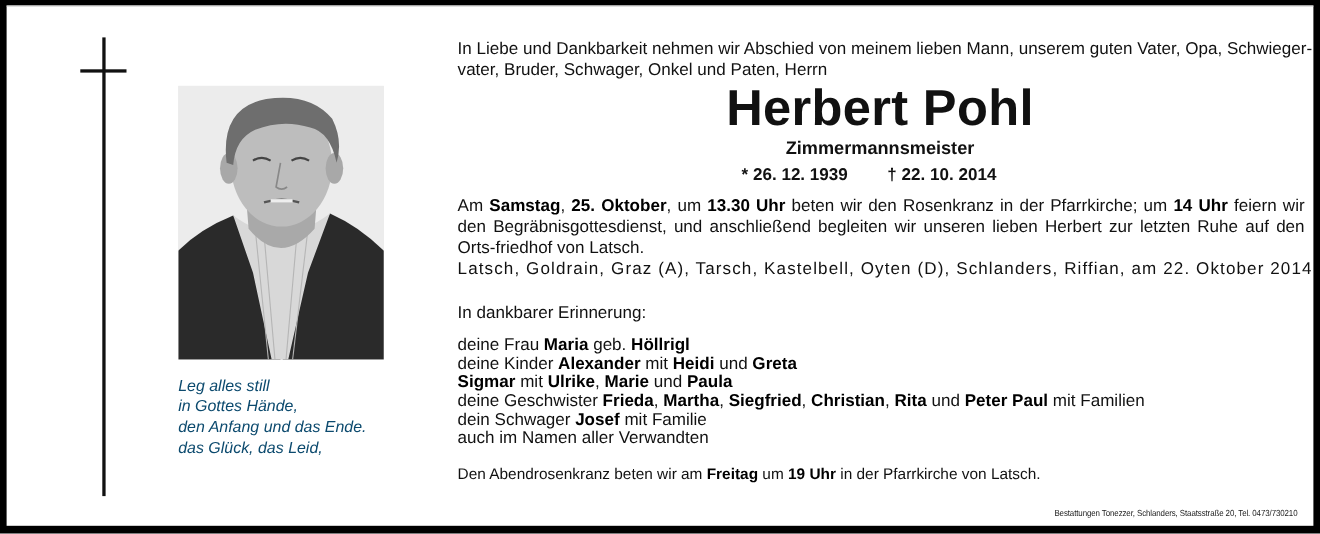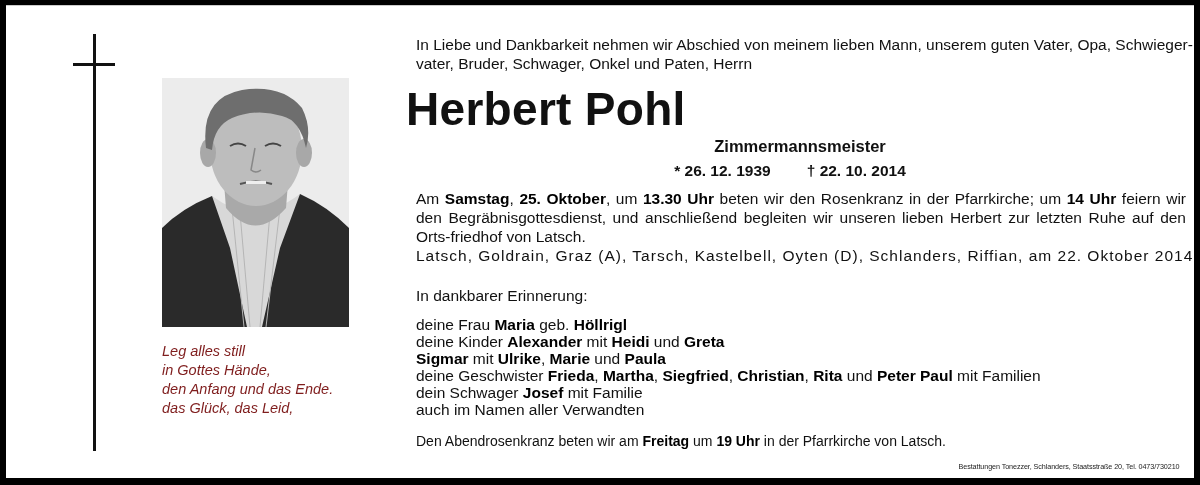--- a/index.html
+++ b/index.html
@@ -15,28 +15,28 @@
   }
   .cross-v { position: absolute; left: 87px; top: 28px; width: 3px; height: 417px; background: #111; }
   .cross-h { position: absolute; left: 67px; top: 57px; width: 42px; height: 3px; background: #111; }
   .photo {
     position: absolute; left: 156px; top: 72px; width: 187px; height: 249px;
     background: #ececec; overflow: hidden;
   }
   .photo svg { display: block; }
   .verse {
     position: absolute; left: 156px; top: 336px; width: 220px;
-    font-style: italic; font-size: 14.5px; line-height: 19px; color: #7f1d1d;
+    font-style: italic; font-size: 14.5px; line-height: 19px; color: #0c4a6e;
   }
   .verse div { white-space: nowrap; }
   .content { position: absolute; left: 410px; top: 29px; width: 778px; }
   .intro { font-size: 15.5px; line-height: 19px; width: 770px; }
   .name {
-    text-align: left; font-weight: bold; font-size: 46px; line-height: 50px;
-    margin-top: 11px; margin-left: -10px; letter-spacing: 0.3px;
+    text-align: center; font-weight: bold; font-size: 46px; line-height: 50px;
+    margin-top: 0; margin-left: -10px; letter-spacing: 0.3px;
   }
   .profession {
     text-align: center; font-weight: bold; font-size: 16.5px; line-height: 20px;
     margin-top: 2px; margin-left: -10px;
   }
   .dates {
     display: flex; justify-content: center; gap: 36px;
     font-weight: bold; font-size: 15.5px; line-height: 20px; margin-top: 5px; margin-left: -30px;
   }
   .para { font-size: 15.5px; line-height: 19px; margin-top: 8px; text-align: justify; width: 770px; }

